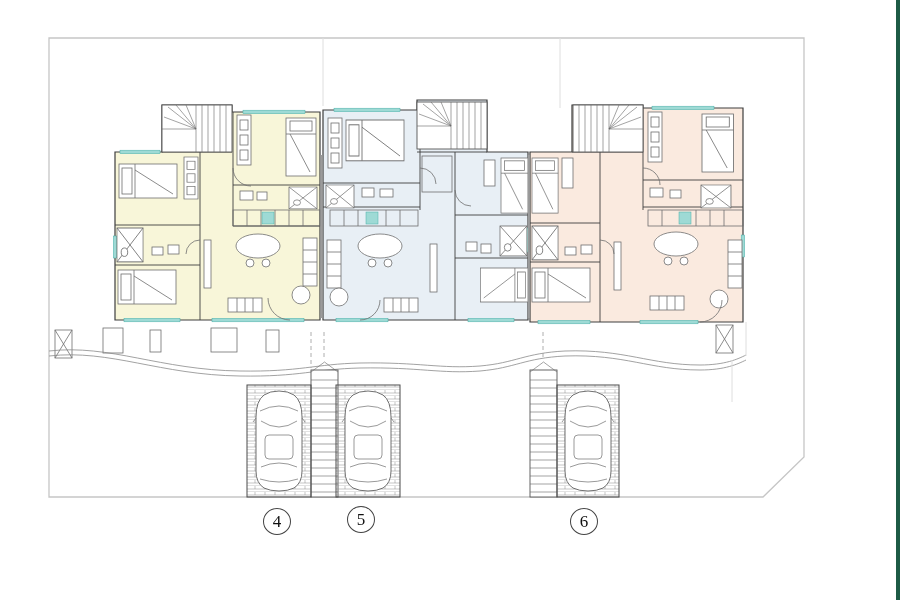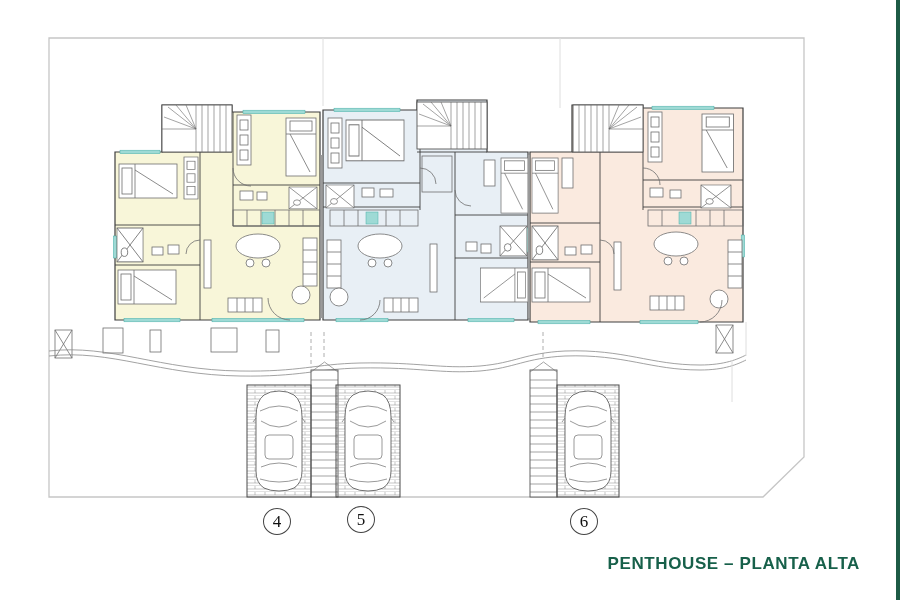--- a/index.html
+++ b/index.html
@@ -245,16 +245,15 @@
   <div class="badge" style="left:263px;top:508px;">
     <span>4</span>
   </div>
   <div class="badge" style="left:347px;top:506px;">
     <span>5</span>
   </div>
   <div class="badge" style="left:570px;top:508px;">
     <span>6</span>
   </div>
 
-  <div class="title">PENTHOUSE – PLANTA ALTA</div>
 
   <div class="edgebar"></div>
 </div>
 
 </body></html>

